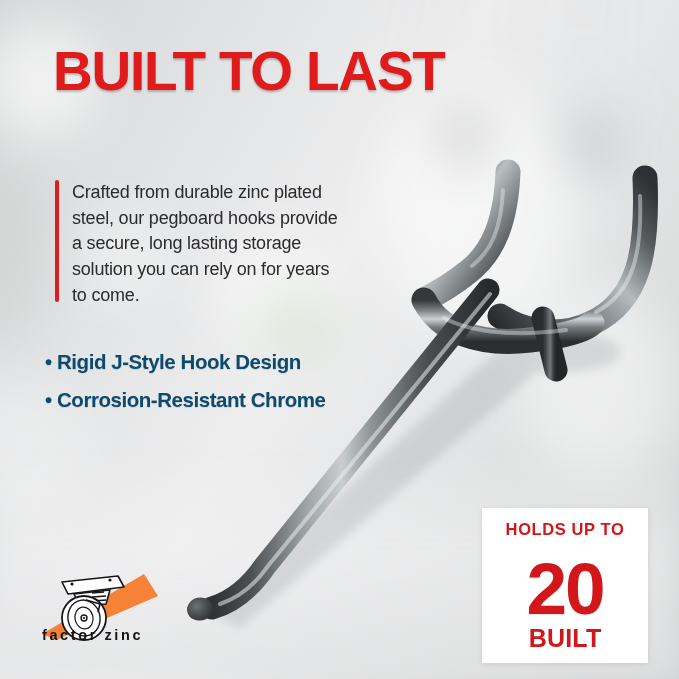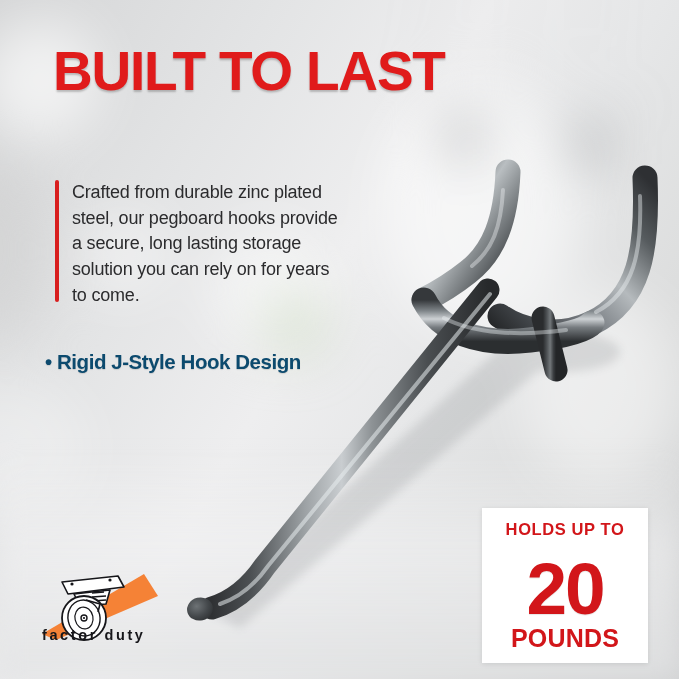--- a/index.html
+++ b/index.html
@@ -201,26 +201,27 @@
     <path d="M444 318 C 474 334, 520 336, 566 330" fill="none" stroke="rgba(238,242,244,.40)" stroke-width="4" stroke-linecap="round"></path>
   </svg>
 
   <div class="headline">BUILT TO LAST</div>
 
   <div class="accent-bar"></div>
   <div class="para">Crafted from durable zinc plated steel, our pegboard hooks provide a secure, long lasting storage solution you can rely on for years to come.</div>
 
   <div class="bullets">
     <div class="bullet">• Rigid J-Style Hook Design</div>
+    <div class="bullet">• Corrosion-Resistant Chrome</div>
   </div>
 
   <div class="badge">
     <div class="badge-top">HOLDS UP TO</div>
     <div class="badge-num">20</div>
-    <div class="badge-bottom">POUNDS</div>
+    <div class="badge-bottom">BUILT</div>
   </div>
 
   <svg class="logo" viewBox="0 0 145 90">
 
     <path d="M2 74 L104 14 L118 36 L16 80 Z" fill="#f58236"></path>
 
     <path d="M22 22 L78 16 L84 27 L28 34 Z" fill="#ffffff" stroke="#16161a" stroke-width="1.6" stroke-linejoin="round"></path>
     <circle cx="32" cy="24" r="1.6" fill="#16161a"></circle>
     <circle cx="70" cy="20" r="1.6" fill="#16161a"></circle>
 
@@ -230,15 +231,15 @@
     <path d="M53 41 L66 40" stroke="#16161a" stroke-width="1.3"></path>
 
     <ellipse cx="44" cy="58" rx="22" ry="22" fill="#ffffff" stroke="#16161a" stroke-width="1.8"></ellipse>
     <ellipse cx="44" cy="58" rx="16" ry="18" fill="none" stroke="#16161a" stroke-width="1.4" transform="rotate(-12 44 58)"></ellipse>
     <ellipse cx="44" cy="58" rx="9" ry="11" fill="none" stroke="#16161a" stroke-width="1.2" transform="rotate(-12 44 58)"></ellipse>
     <circle cx="44" cy="58" r="3" fill="none" stroke="#16161a" stroke-width="1.4"></circle>
     <circle cx="44" cy="58" r="1.1" fill="#16161a"></circle>
 
     <path d="M46 40 L60 44 L58 52" fill="none" stroke="#16161a" stroke-width="1.6" stroke-linejoin="round"></path>
   </svg>
-  <div class="logo-text">factor duty</div>
+  <div class="logo-text">factor zinc</div>
 
 </div>
 
 </body></html>

